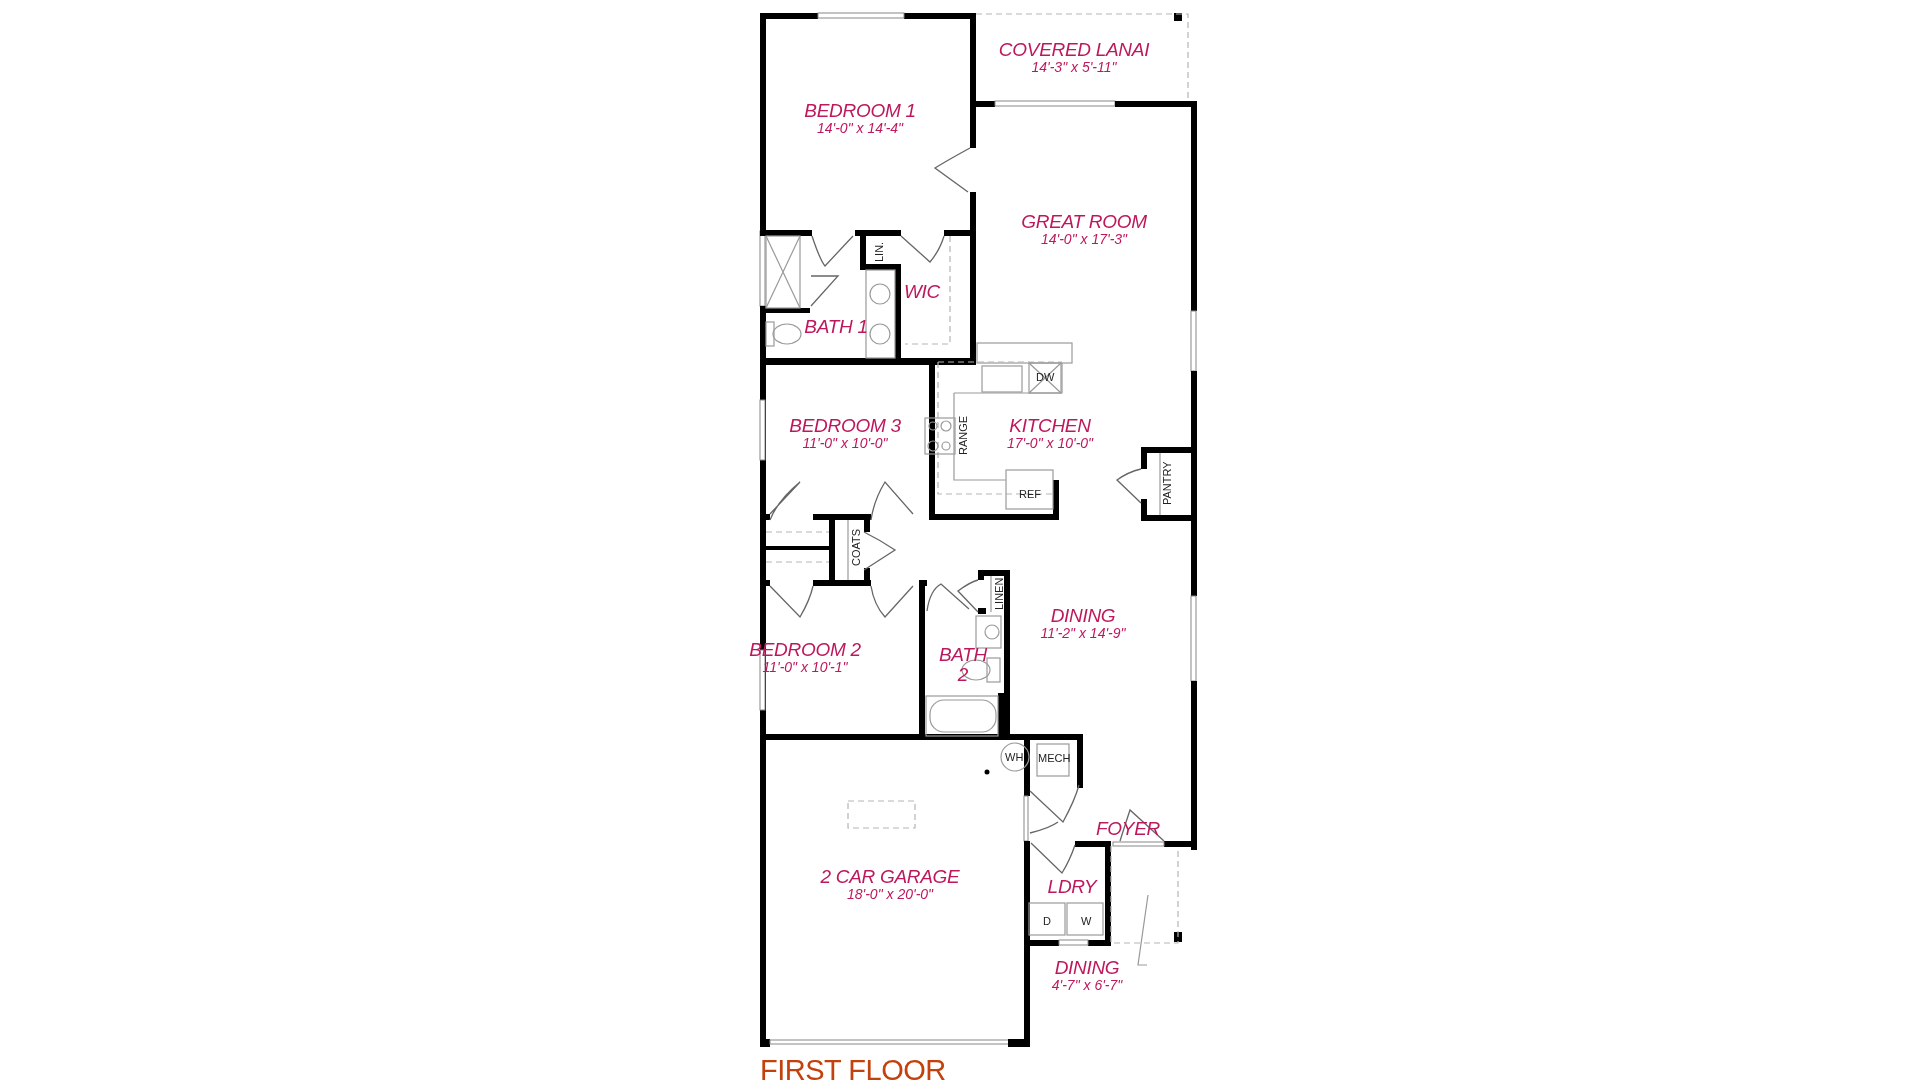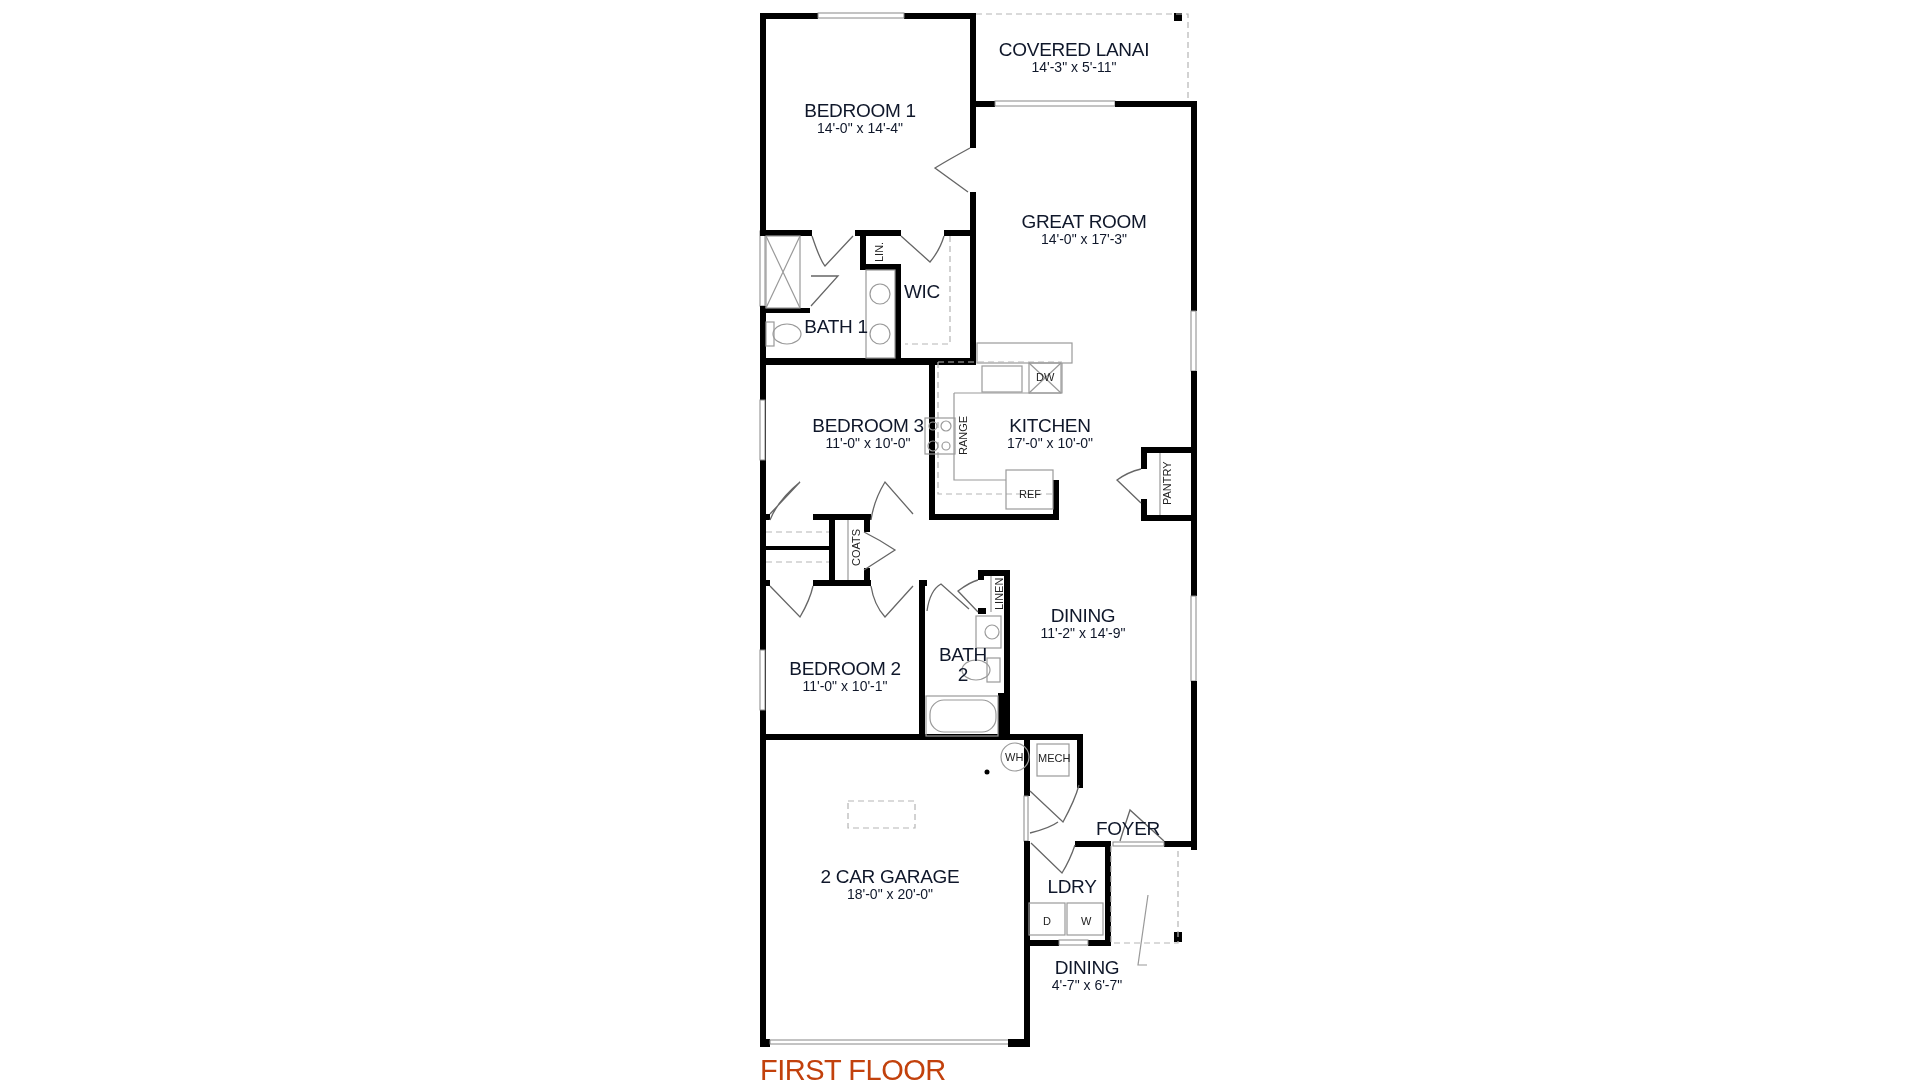--- a/index.html
+++ b/index.html
@@ -3,21 +3,21 @@
 <meta charset="utf-8">
 <style>
   html, body { margin: 0; padding: 0; background: #ffffff; }
   body { width: 1932px; height: 1087px; position: relative; overflow: hidden; font-family: "Liberation Sans", sans-serif; }
   #plan { position: absolute; left: 0; top: 0; width: 1932px; height: 1087px; }
   .wall { fill: #000; }
   .thin { stroke: #9a9a9a; stroke-width: 1.2; fill: none; }
   .dash { stroke: #b5b5b5; stroke-width: 1.2; fill: none; stroke-dasharray: 6 4; }
   .door { stroke: #666; stroke-width: 1.3; fill: none; }
   .win { fill: #fff; stroke: #888; stroke-width: 1; }
-  .room-label { position: absolute; text-align: center; color: #0f172a; line-height: 1.05; transform: translateX(-50%); white-space: nowrap; }
+  .room-label { position: absolute; text-align: center; color: #be185d; line-height: 1.05; transform: translateX(-50%); white-space: nowrap; font-style: italic; }
   .room-name { font-size: 19px; letter-spacing: -0.3px; }
   .room-dim { font-size: 14px; }
   .small-label { position: absolute; font-size: 11px; color: #222; white-space: nowrap; }
   .vert { transform-origin: 0 0; transform: rotate(-90deg); }
   .plan-title { position: absolute; left: 760px; top: 1054px; font-size: 29px; color: #c2410c; letter-spacing: -0.5px; }
 </style>
 </head>
 <body>
 
 <svg id="plan" viewBox="0 0 1932 1087" xmlns="http://www.w3.org/2000/svg">
@@ -209,33 +209,33 @@
 <div class="room-label" style="left:1072px;top:212px;margin-left:12px;">
   <div class="room-name">GREAT ROOM</div>
   <div class="room-dim">14'-0" x 17'-3"</div>
 </div>
 <div class="room-label" style="left:922px;top:282px;">
   <div class="room-name">WIC</div>
 </div>
 <div class="room-label" style="left:836px;top:317px;">
   <div class="room-name">BATH 1</div>
 </div>
-<div class="room-label" style="left:868px;top:416px;">
+<div class="room-label" style="left:845px;top:416px;">
   <div class="room-name">BEDROOM 3</div>
   <div class="room-dim">11'-0" x 10'-0"</div>
 </div>
 <div class="room-label" style="left:1050px;top:416px;">
   <div class="room-name">KITCHEN</div>
   <div class="room-dim">17'-0" x 10'-0"</div>
 </div>
 <div class="room-label" style="left:1071px;top:606px;margin-left:12px;">
   <div class="room-name">DINING</div>
   <div class="room-dim">11'-2" x 14'-9"</div>
 </div>
-<div class="room-label" style="left:845px;top:640px;margin-top:19px;">
+<div class="room-label" style="left:805px;top:640px;">
   <div class="room-name">BEDROOM 2</div>
   <div class="room-dim">11'-0" x 10'-1"</div>
 </div>
 <div class="room-label" style="left:953px;top:645px;margin-left:10px;">
   <div class="room-name">BATH</div>
   <div class="room-name">2</div>
 </div>
 <div class="room-label" style="left:1128px;top:783px;margin-top:36px;">
   <div class="room-name">FOYER</div>
 </div>

